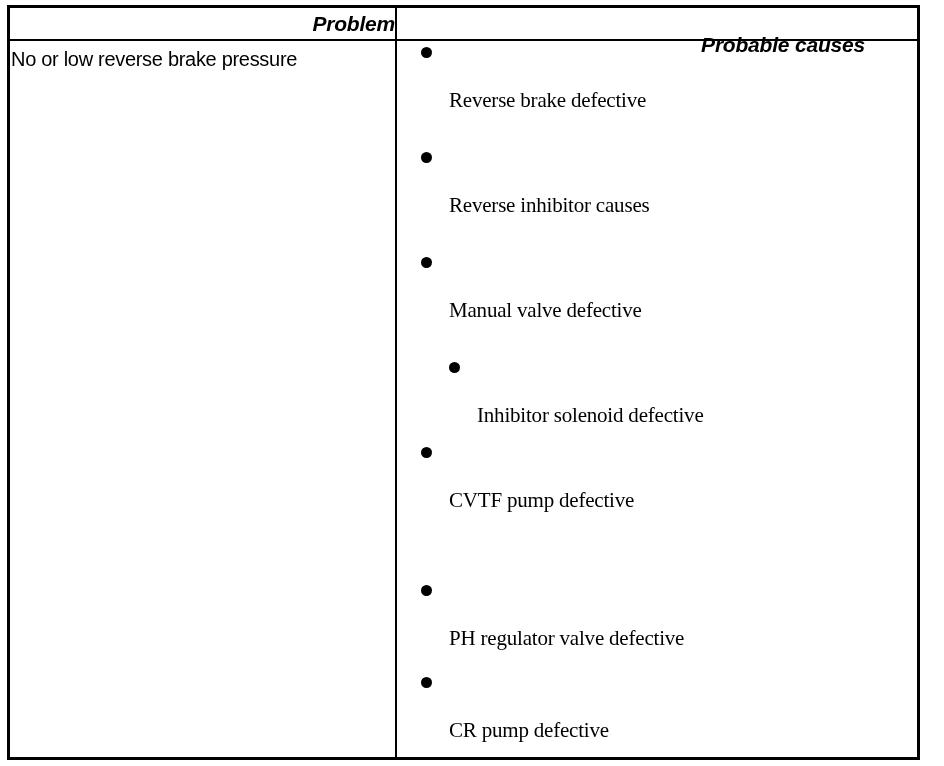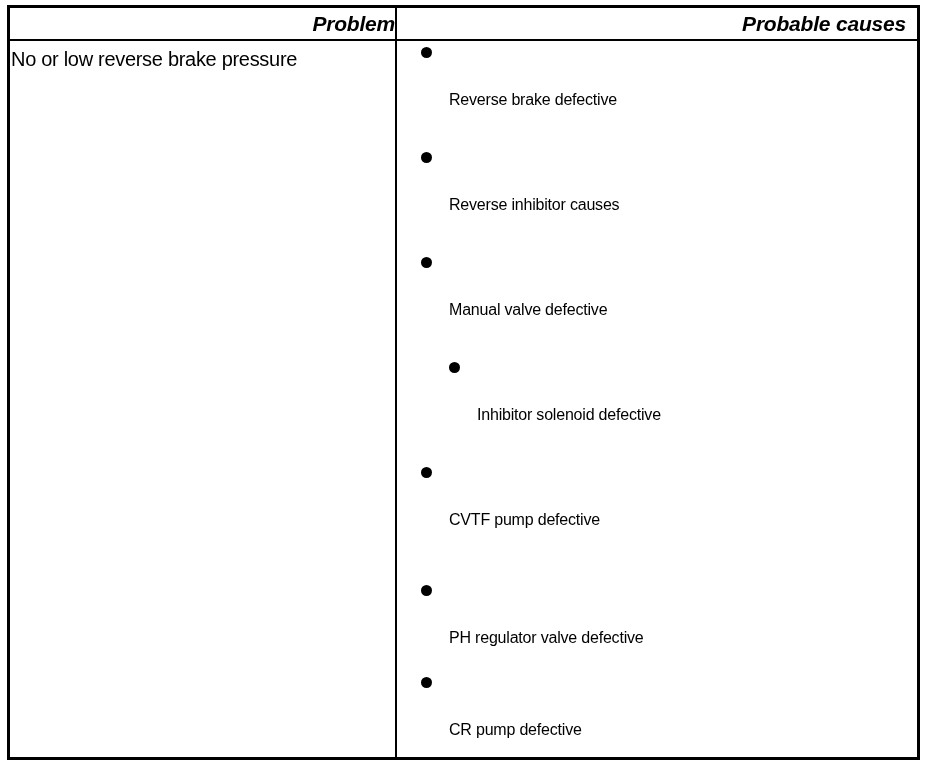--- a/index.html
+++ b/index.html
@@ -62,21 +62,21 @@
     height: 31px;
     line-height: 31px;
     text-align: right;
     font-weight: bold;
     font-size: 21px;
     letter-spacing: -0.2px;
     white-space: nowrap;
     font-style: italic;
   }
   .header-cell.problem  { left: 0px;   width: 385px; }
-  .header-cell.causes   { left: 409px; width: 487px; }
+  .header-cell.causes   { left: 368px; width: 487px; margin-top: 21px; }
 
   
   .body-row {
     position: absolute;
     left: 0;
     top: 33px;
     width: 100%;
     bottom: 0;
   }
 
@@ -120,24 +120,25 @@
     top: 6px;
     width: 11px;
     height: 11px;
     border-radius: 50%;
     background: #000000;
   }
   .cause-label {
     position: absolute;
     left: 52px;
     top: 46px;
-    font-size: 16px;
+    font-size: 21px;
     line-height: 26px;
     white-space: nowrap;
     letter-spacing: -0.2px;
+    font-family: Liberation Serif, serif;
   }
 </style>
 </head>
 <body>
 
 <div class="page">
 
   <div class="table-frame">
 
     <div class="col-divider"></div>
@@ -168,21 +169,21 @@
         <div class="cause-item" style="top:210px;">
           <span class="cause-bullet"></span>
           <span class="cause-label">Manual valve defective</span>
         </div>
 
         <div class="cause-item" style="top:315px;margin-left:28px;">
           <span class="cause-bullet"></span>
           <span class="cause-label">Inhibitor solenoid defective</span>
         </div>
 
-        <div class="cause-item" style="top:420px;padding-left:14px;">
+        <div class="cause-item" style="top:400px;padding-left:14px;">
           <span class="cause-bullet"></span>
           <span class="cause-label">CVTF pump defective</span>
         </div>
 
         <div class="cause-item" style="top:538px;">
           <span class="cause-bullet"></span>
           <span class="cause-label">PH regulator valve defective</span>
         </div>
 
         <div class="cause-item" style="top:630px;">

